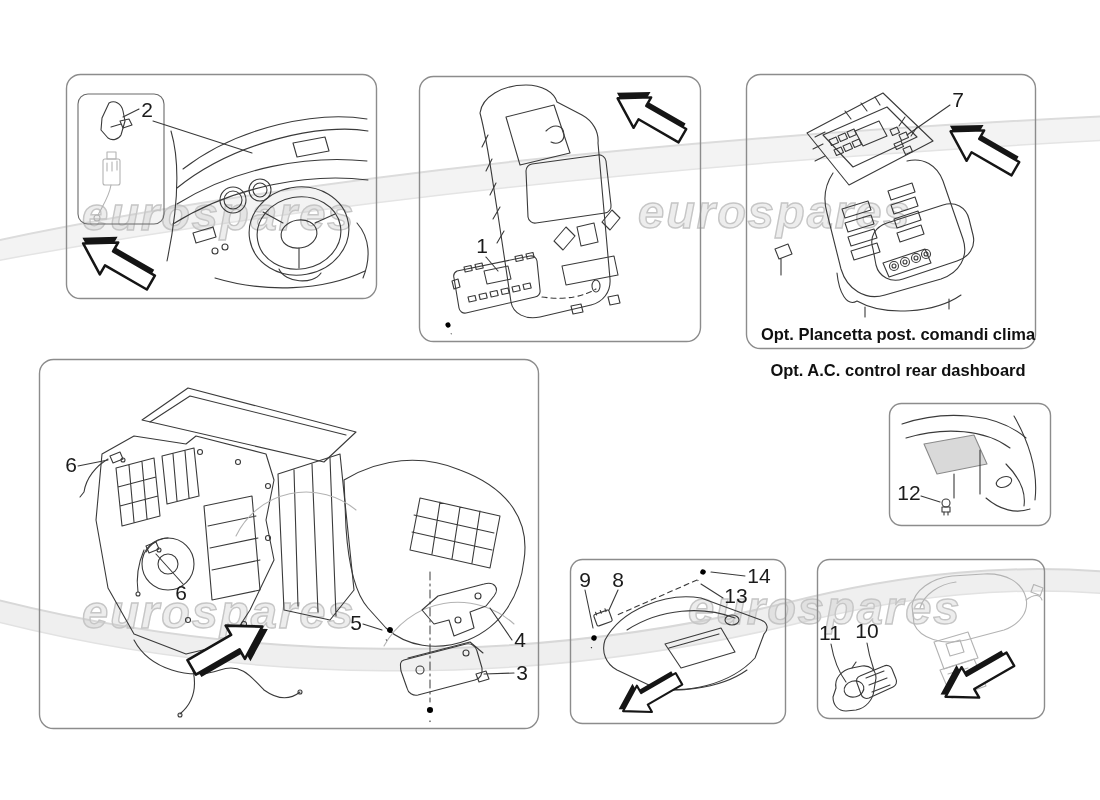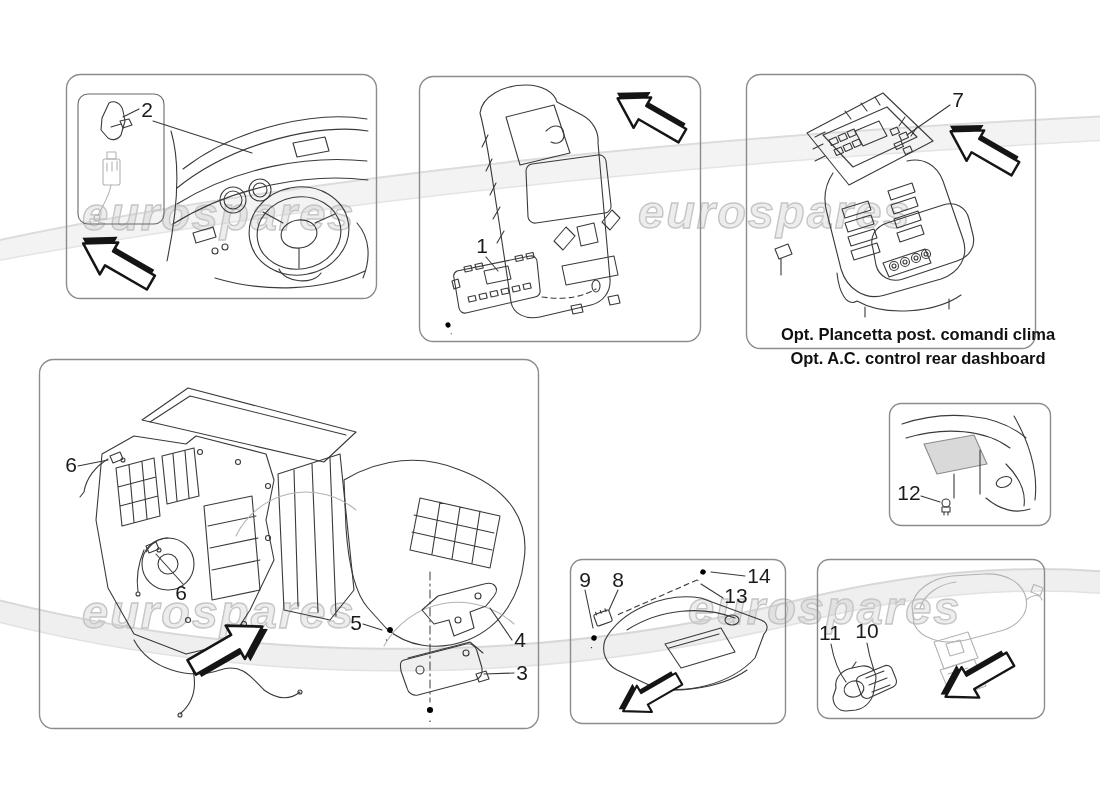--- a/index.html
+++ b/index.html
@@ -15,21 +15,21 @@
       fill:none;stroke:#3a3a3a;stroke-width:1.1;stroke-linecap:round;stroke-linejoin:round;}
   svg.panel .ghost{stroke:#b3b3b3;}
   svg.panel .shade{fill:#d9d9d9;stroke:#8a8a8a;}
   svg.panel .dash{stroke-dasharray:5 4;}
   svg.panel .cline{stroke-dasharray:8 4 2 4;stroke-width:1;}
   svg.panel text{font-family:"Liberation Sans",sans-serif;font-size:21px;fill:#1b1b1b;
       stroke:none;text-anchor:middle;cursor:pointer;}
   .arrow-shadow{fill:#151515;stroke:none;}
   .arrow-body{fill:#ffffff;stroke:#151515;stroke-width:2.2;stroke-linejoin:round;}
   .caption{position:absolute;width:300px;text-align:center;font-weight:700;font-size:16.5px;
-      color:#101010;white-space:nowrap;margin-left:20px;}
+      color:#101010;white-space:nowrap;}
 </style>
 </head>
 <body>
 
 <div id="stage">
 
   <svg class="bg" width="1100" height="800" viewBox="0 0 1100 800">
     <path d="M-10,242 C260,185 620,140 1110,116 L1110,140 C640,165 280,208 -10,262 Z" fill="#f3f3f3" stroke="none"></path>
     <path d="M-10,242 C260,185 620,140 1110,116" fill="none" stroke="#dcdcdc" stroke-width="2"></path>
     <path d="M-10,262 C280,208 640,165 1110,140" fill="none" stroke="#e4e4e4" stroke-width="1.5"></path>
@@ -143,21 +143,21 @@
     <circle cx="181" cy="181" r="4.5"></circle>
       <circle cx="181" cy="181" r="2"></circle>
     <path d="M92,200 C94,220 102,234 112,228 C140,244 190,240 216,222 M120,234 v10 M204,226 v10"></path>
     <path d="M30,176 l13,-5 4,10 -13,5 Z M36,186 v16"></path>
     <path d="M205,32 L162,62"></path>
     <use href="#blockArrow" transform="translate(238,77) rotate(-150) scale(1.1)"></use>
     <text x="213" y="34">7</text>
   </svg>
 
   <div class="caption" style="left:748px;top:325px">Opt. Plancetta post. comandi clima</div>
-  <div class="caption" style="left:748px;top:349px">Opt. A.C. control rear dashboard</div>
+  <div class="caption" style="left:748px;top:361px">Opt. A.C. control rear dashboard</div>
 
   <svg class="panel" style="left:38px;top:358px" width="502" height="372" viewBox="0 0 502 372">
     <rect class="pborder" x="1.5" y="1.5" width="499" height="369" rx="14"></rect>
     <path d="M104,62 L150,30 L318,74 L286,104 Z"></path>
     <path d="M112,64 L152,38 L308,77"></path>
     <path d="M64,96 L96,78 L148,86 L158,78 L228,96 L236,122 L228,162 L236,202 L212,252 L190,286 L148,296 L96,276 L70,230 L58,162 Z"></path>
     <path d="M78,110 L116,100 L122,158 L84,168 Z M91,107 L96,164 M104,104 L109,161 M80,129 L118,119 M82,148 L120,138"></path>
     <path d="M124,98 L156,90 L161,138 L129,146 Z M135,96 L139,143 M147,93 L151,140"></path>
     <circle cx="130" cy="206" r="26"></circle>
       <circle cx="130" cy="206" r="10"></circle>

